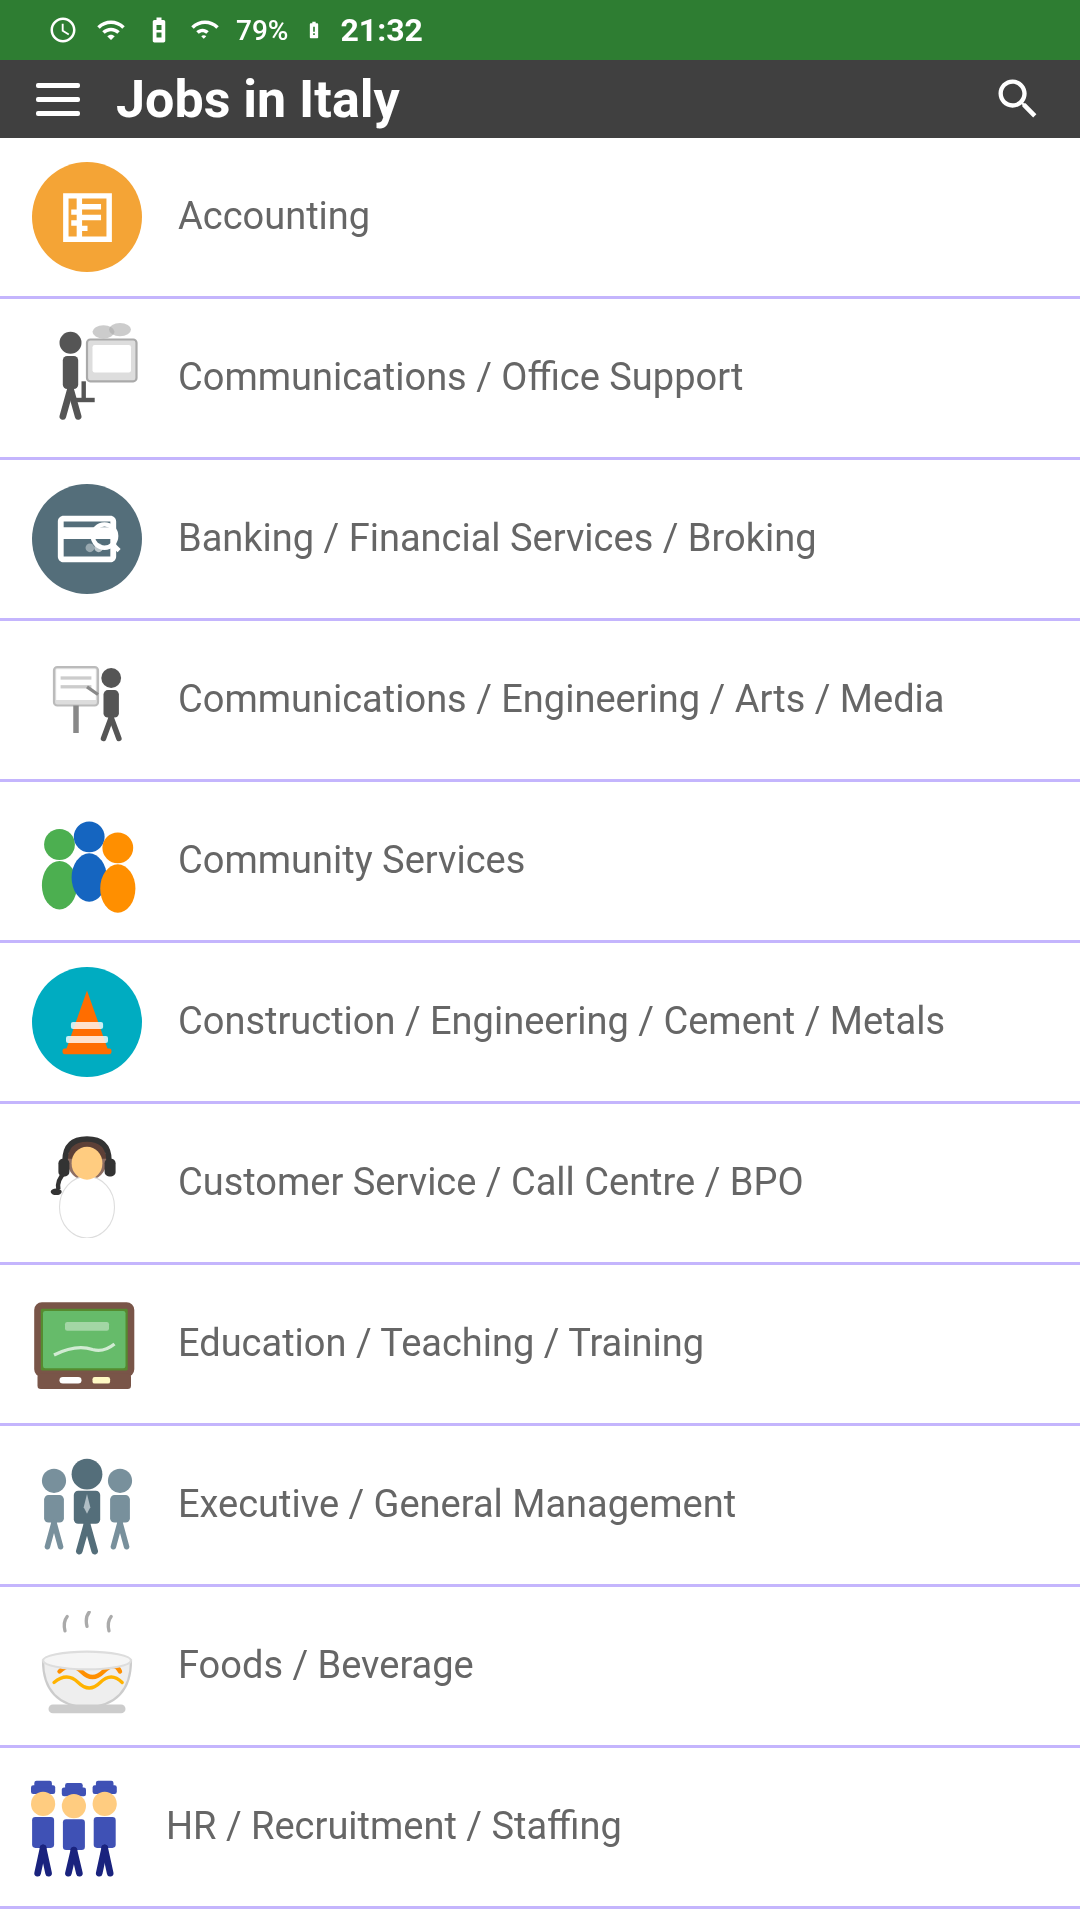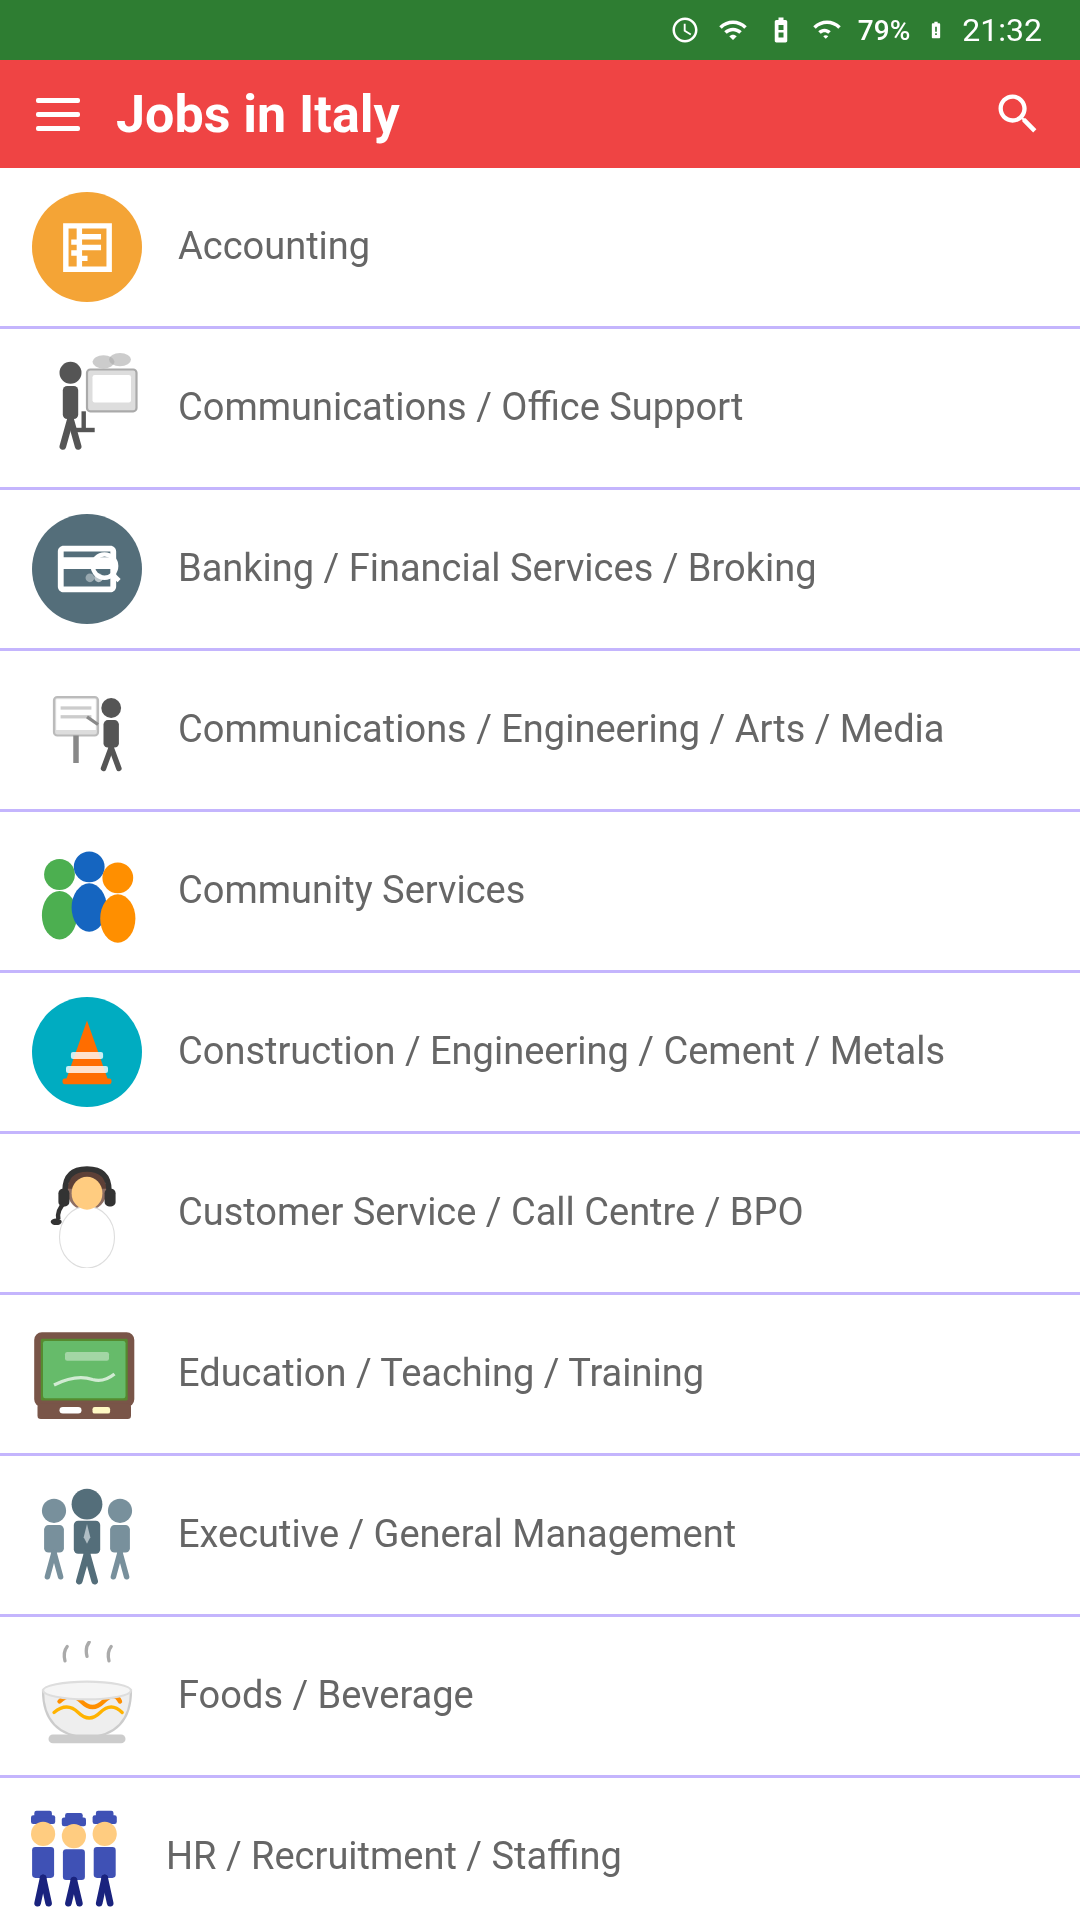--- a/index.html
+++ b/index.html
@@ -12,38 +12,38 @@
       min-height: 1920px;
       overflow-x: hidden;
     }
 
     
     .status-bar {
       background: #2E7D32;
       height: 60px;
       display: flex;
       align-items: center;
-      justify-content: flex-end;
-      padding: 0 38px;
+      justify-content: flex-start;
+      padding: 0 30px;
       color: #fff;
       font-size: 28px;
       font-weight: 500;
       gap: 18px;
     }
 
     .status-bar .status-icons {
       display: flex;
       align-items: center;
       gap: 14px;
     }
 
     
     .toolbar {
-      background: #ef4444;
-      height: 108px;
+      background: #404040;
+      height: 78px;
       display: flex;
       align-items: center;
       padding: 0 36px;
       justify-content: space-between;
     }
 
     .toolbar-left {
       display: flex;
       align-items: center;
       gap: 36px;
@@ -140,21 +140,21 @@
         <path d="M15.67 4H14V2h-4v2H8.33C7.6 4 7 4.6 7 5.33v15.33C7 21.4 7.6 22 8.33 22h7.33c.74 0 1.34-.6 1.34-1.33V5.33C17 4.6 16.4 4 15.67 4zm-1.67 14h-4v-4h4v4zm0-6h-4V8h4v4z"></path>
       </svg>
 
     <svg width="30" height="30" viewBox="0 0 24 24" fill="white">
         <path d="M1 9l2 2c4.97-4.97 13.03-4.97 18 0l2-2C16.93 2.93 7.08 2.93 1 9zm4 4l2 2c1.65-1.66 4.34-1.66 6 0l2-2c-2.76-2.76-7.24-2.76-10 0zm4 4l2 2 2-2c-1.12-1.12-2.87-1.12-4 0z"></path>
       </svg>
     <span>79%</span>
     <svg width="20" height="30" viewBox="0 0 24 24" fill="white">
         <path d="M15.67 4H14V2h-4v2H8.33C7.6 4 7 4.6 7 5.33v15.33C7 21.4 7.6 22 8.33 22h7.33c.74 0 1.34-.6 1.34-1.33V5.33C17 4.6 16.4 4 15.67 4zM13 18h-2v-2h2v2zm0-4h-2V8h2v6z"></path>
       </svg>
-    <span style="font-size:32px;font-weight:normal;">21:32</span>
+    <span style="font-size:32px;font-weight:bold;">21:32</span>
   </div>
 </div>
 
 <div style="position:relative;">
 </div>
 
 <div class="toolbar">
   <div class="toolbar-left">
     <div class="hamburger-icon">
       <span></span>

